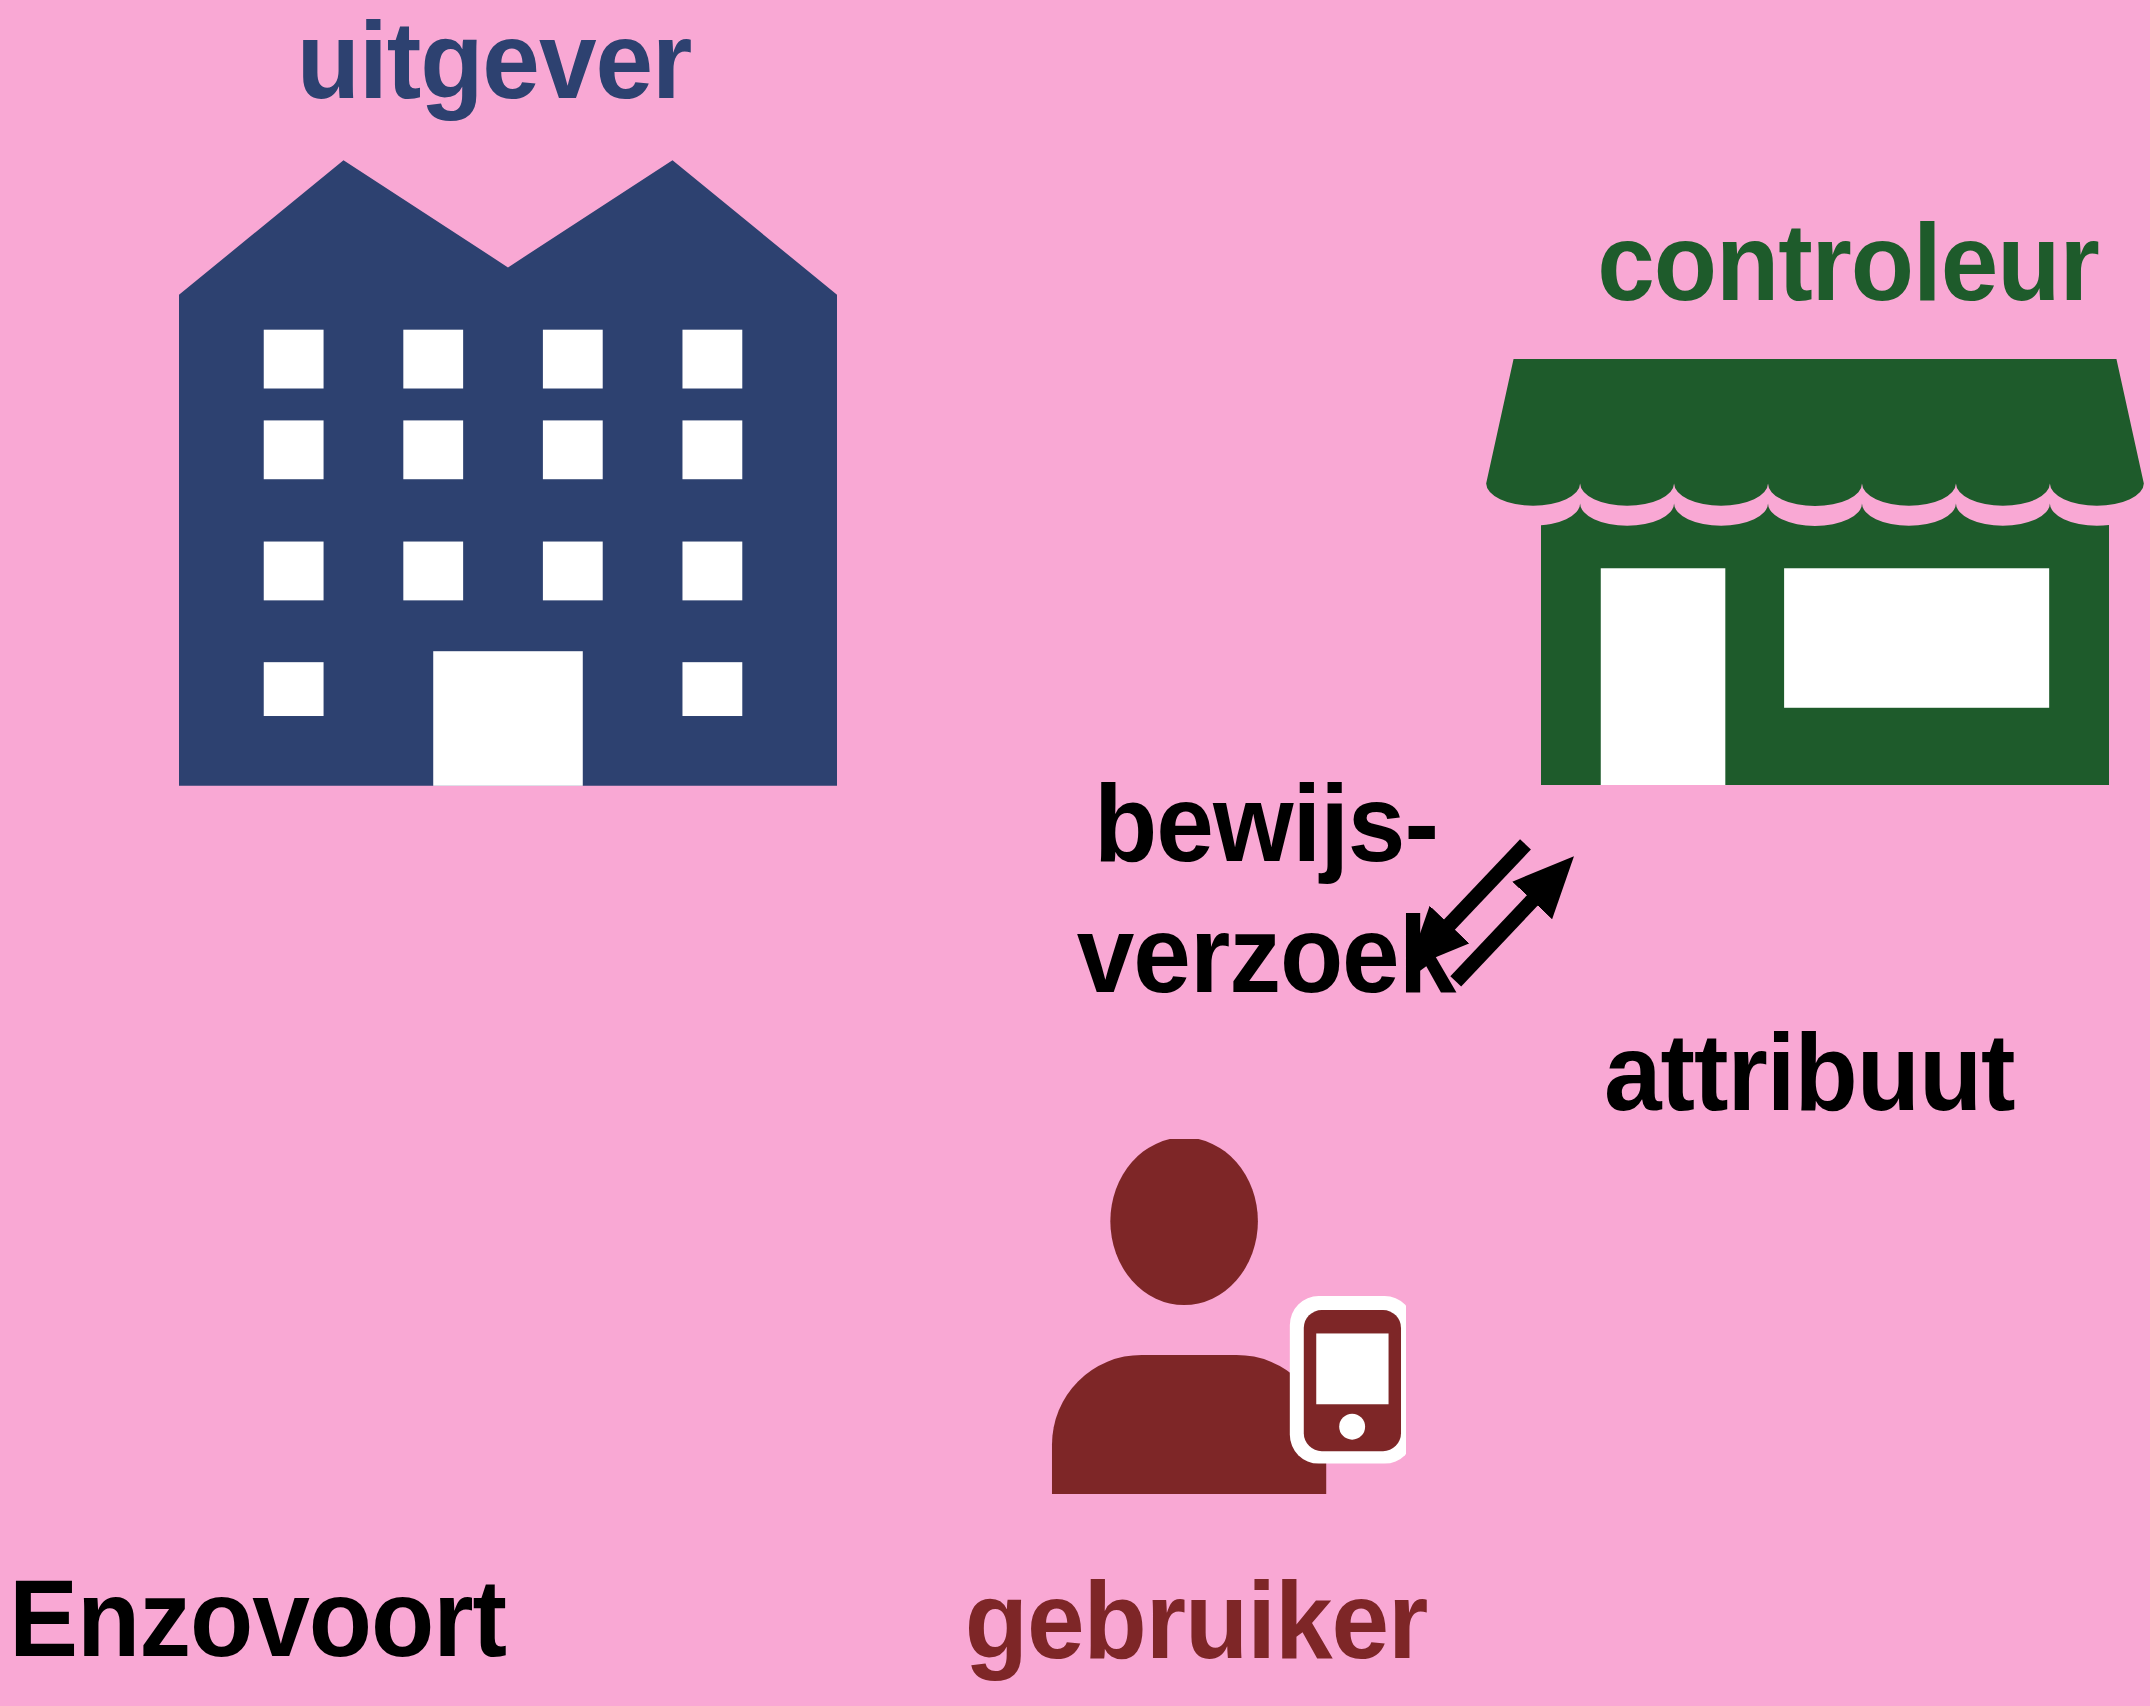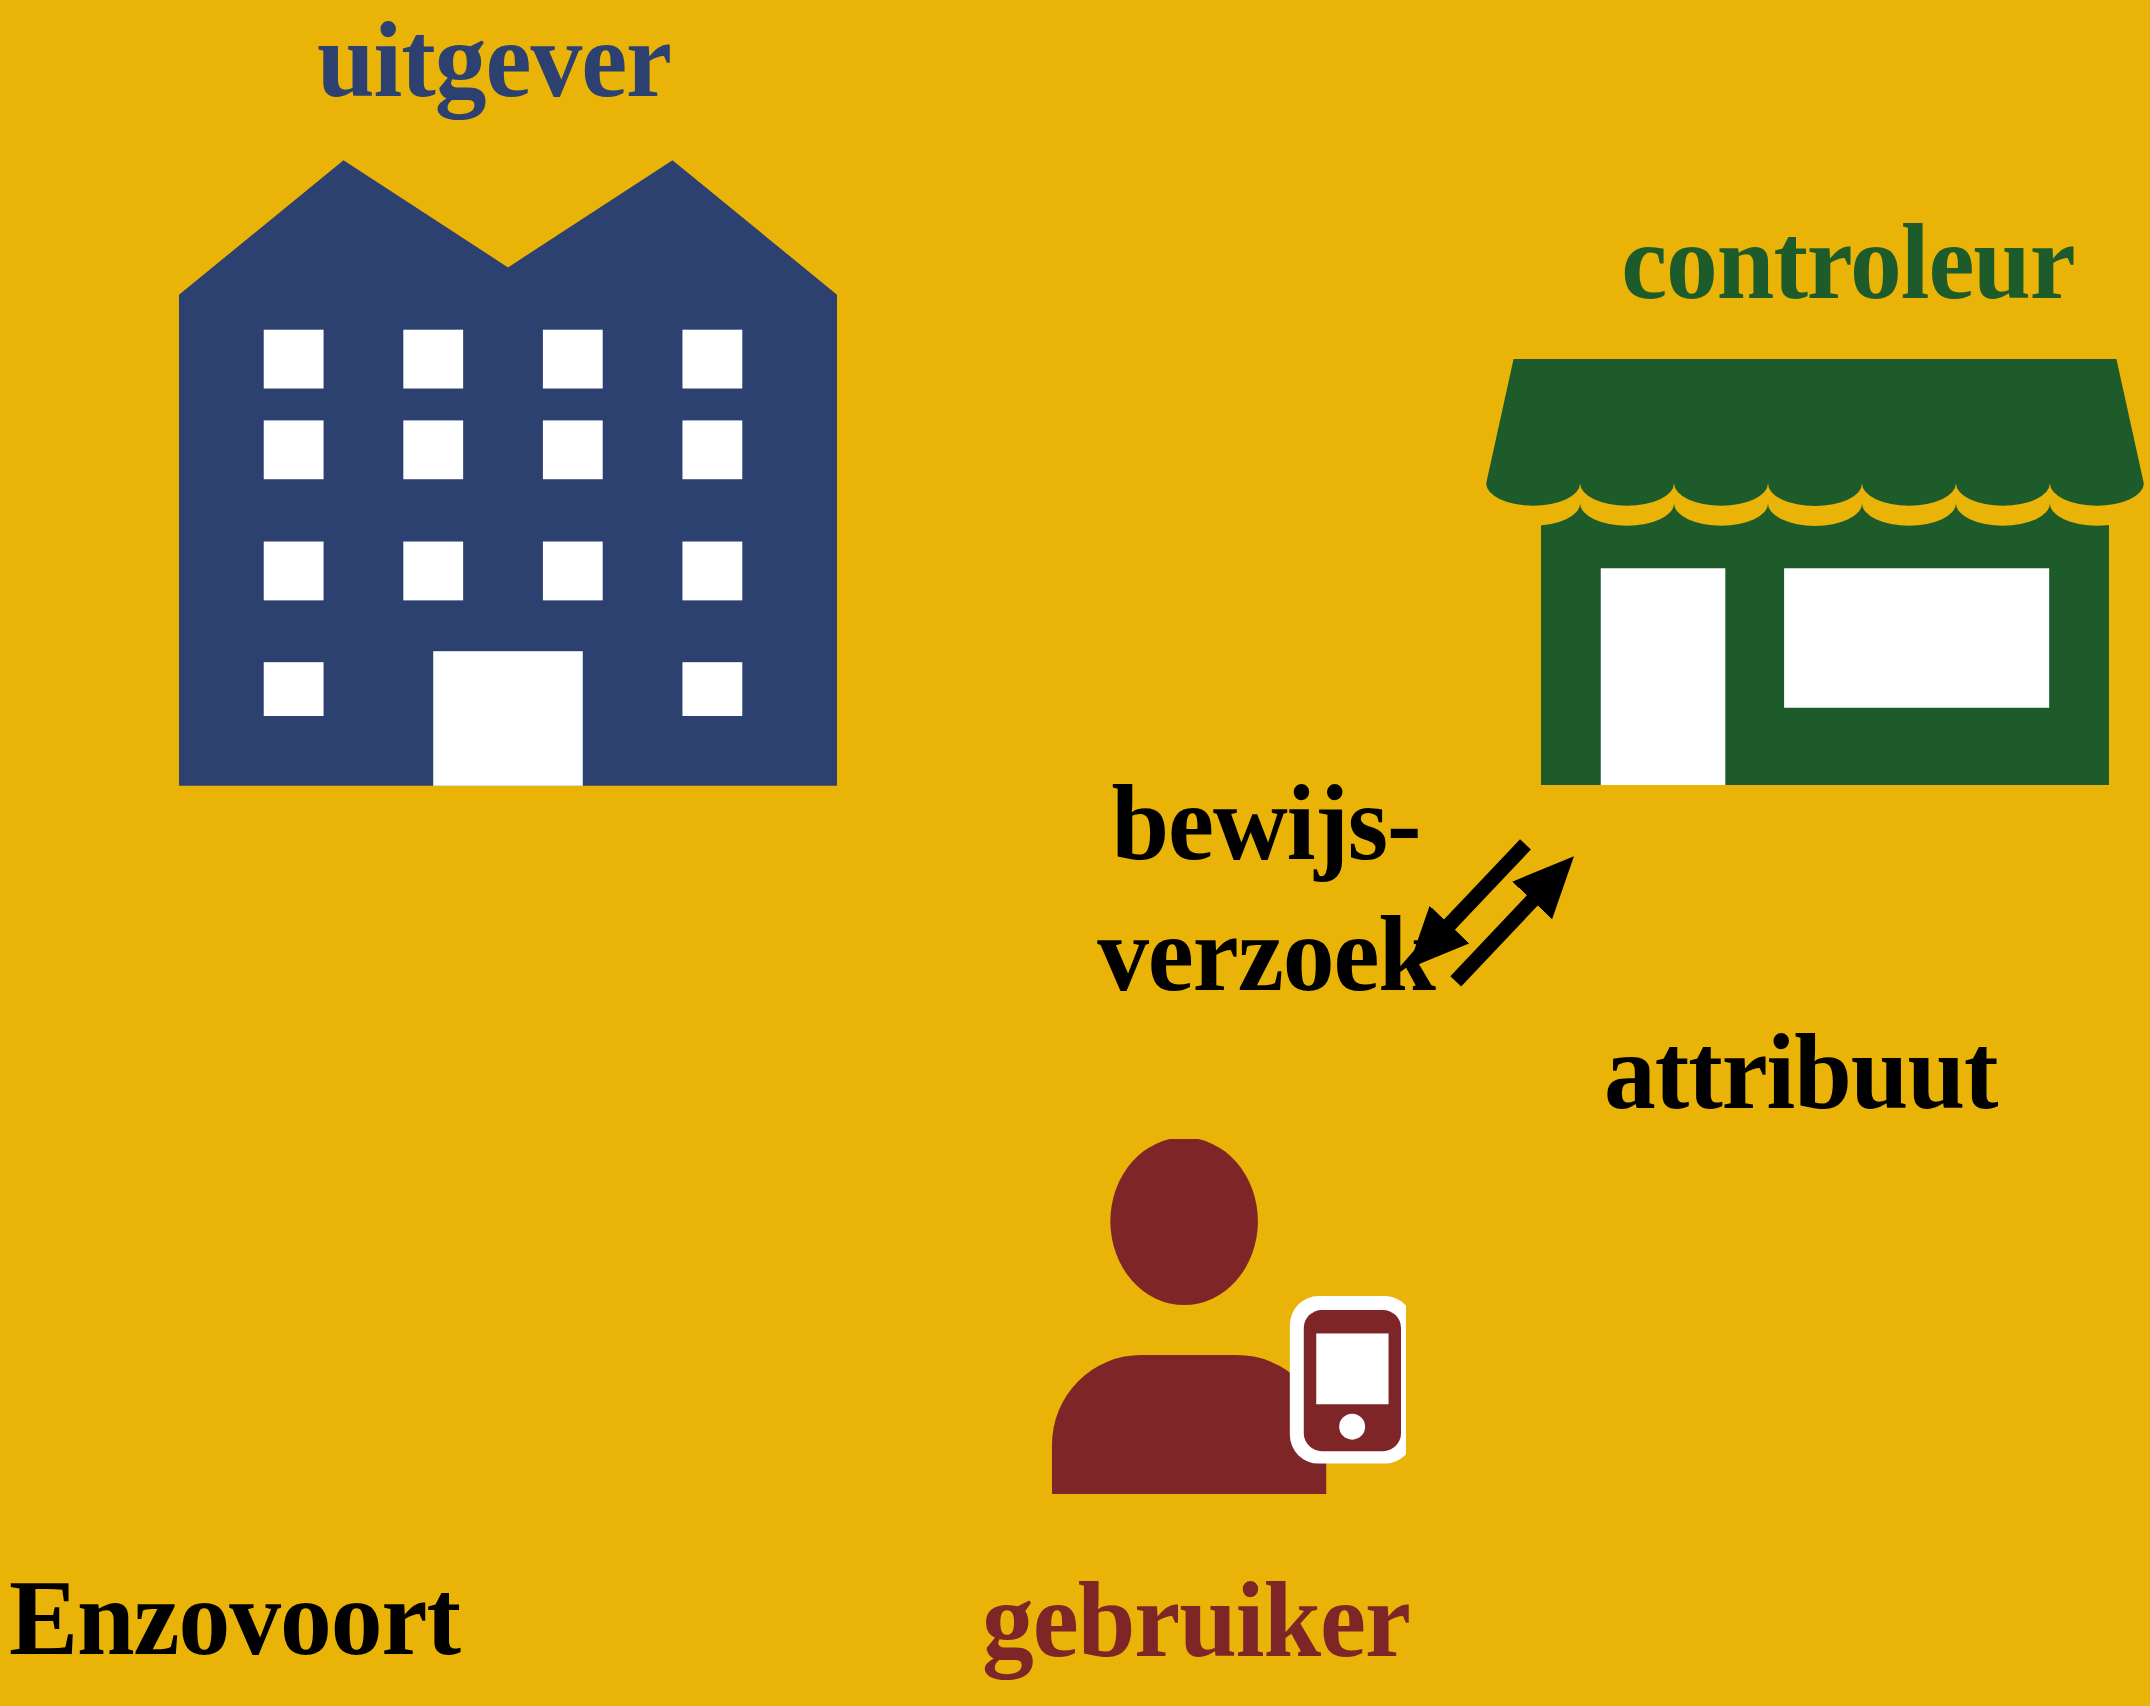--- a/index.html
+++ b/index.html
@@ -51,21 +51,21 @@
   #publisher-label { left: 494px;  top: -5px;  }
   #verifier-label  { left: 1848px; top: 197px;  }
   #proof-request-label { left: 1266px; top: 758px; }
   #attribute-label { left: 1604px; top: 1007px; }
   #user-label      { left: 1196px; top: 1555px; }
   #footnote-label  { left: 9px;   top: 1553px; }
 </style>
 </head>
 <body>
 
-<div id="canvas" style="background: #eab308; font-family: Liberation Serif, serif;">
+<div id="canvas" style="background: #f9a8d4;">
 
   <div class="label centered" id="publisher-label" style="color: rgb(45, 65, 112);">uitgever</div>
 
   <svg class="icon" id="building-icon" viewBox="0 0 1320 1255">
     <g fill="#2d4170">
       <path d="M0,1255 L0,270 L330,0 L660,215 L990,0 L1320,270 L1320,1255 Z"></path>
     </g>
     <g fill="#ffffff">
 
       <rect x="170" y="340" width="120" height="118"></rect>

